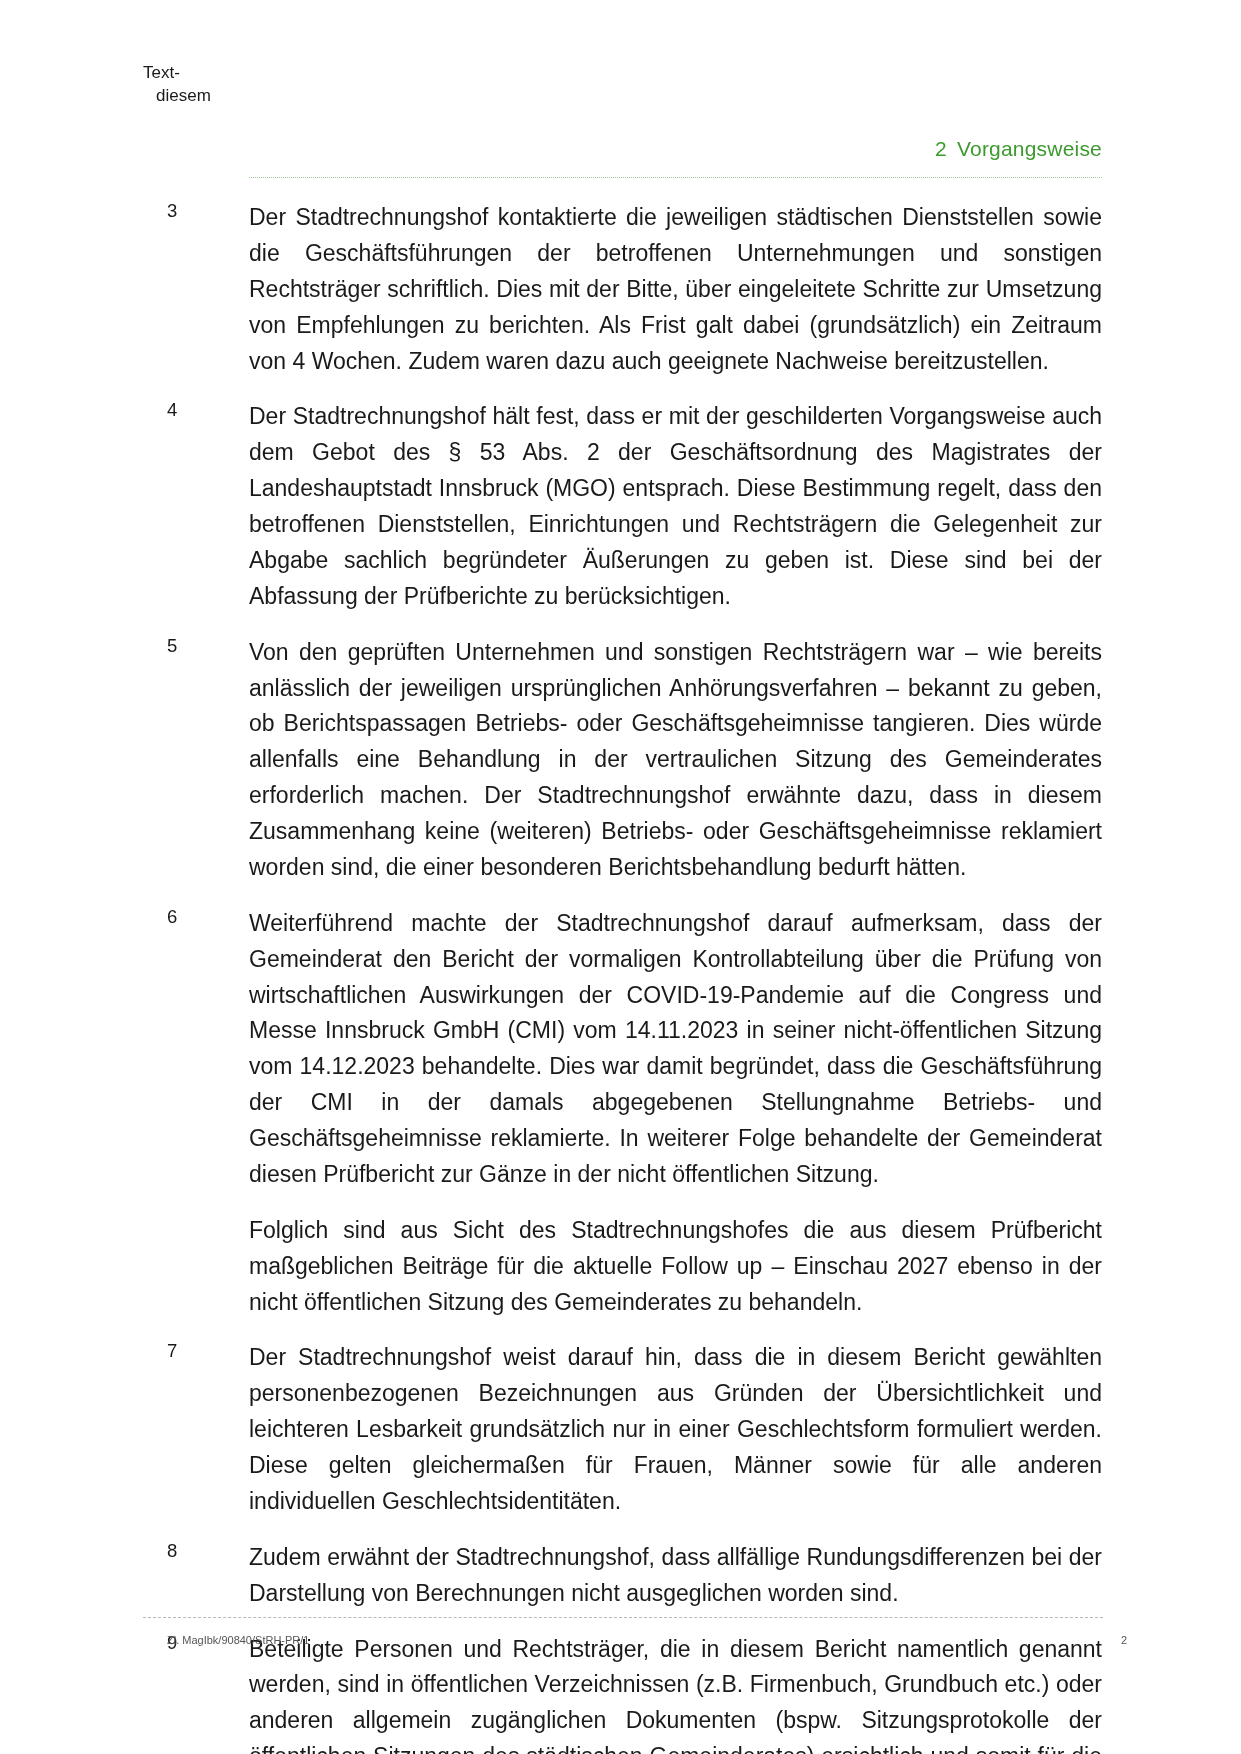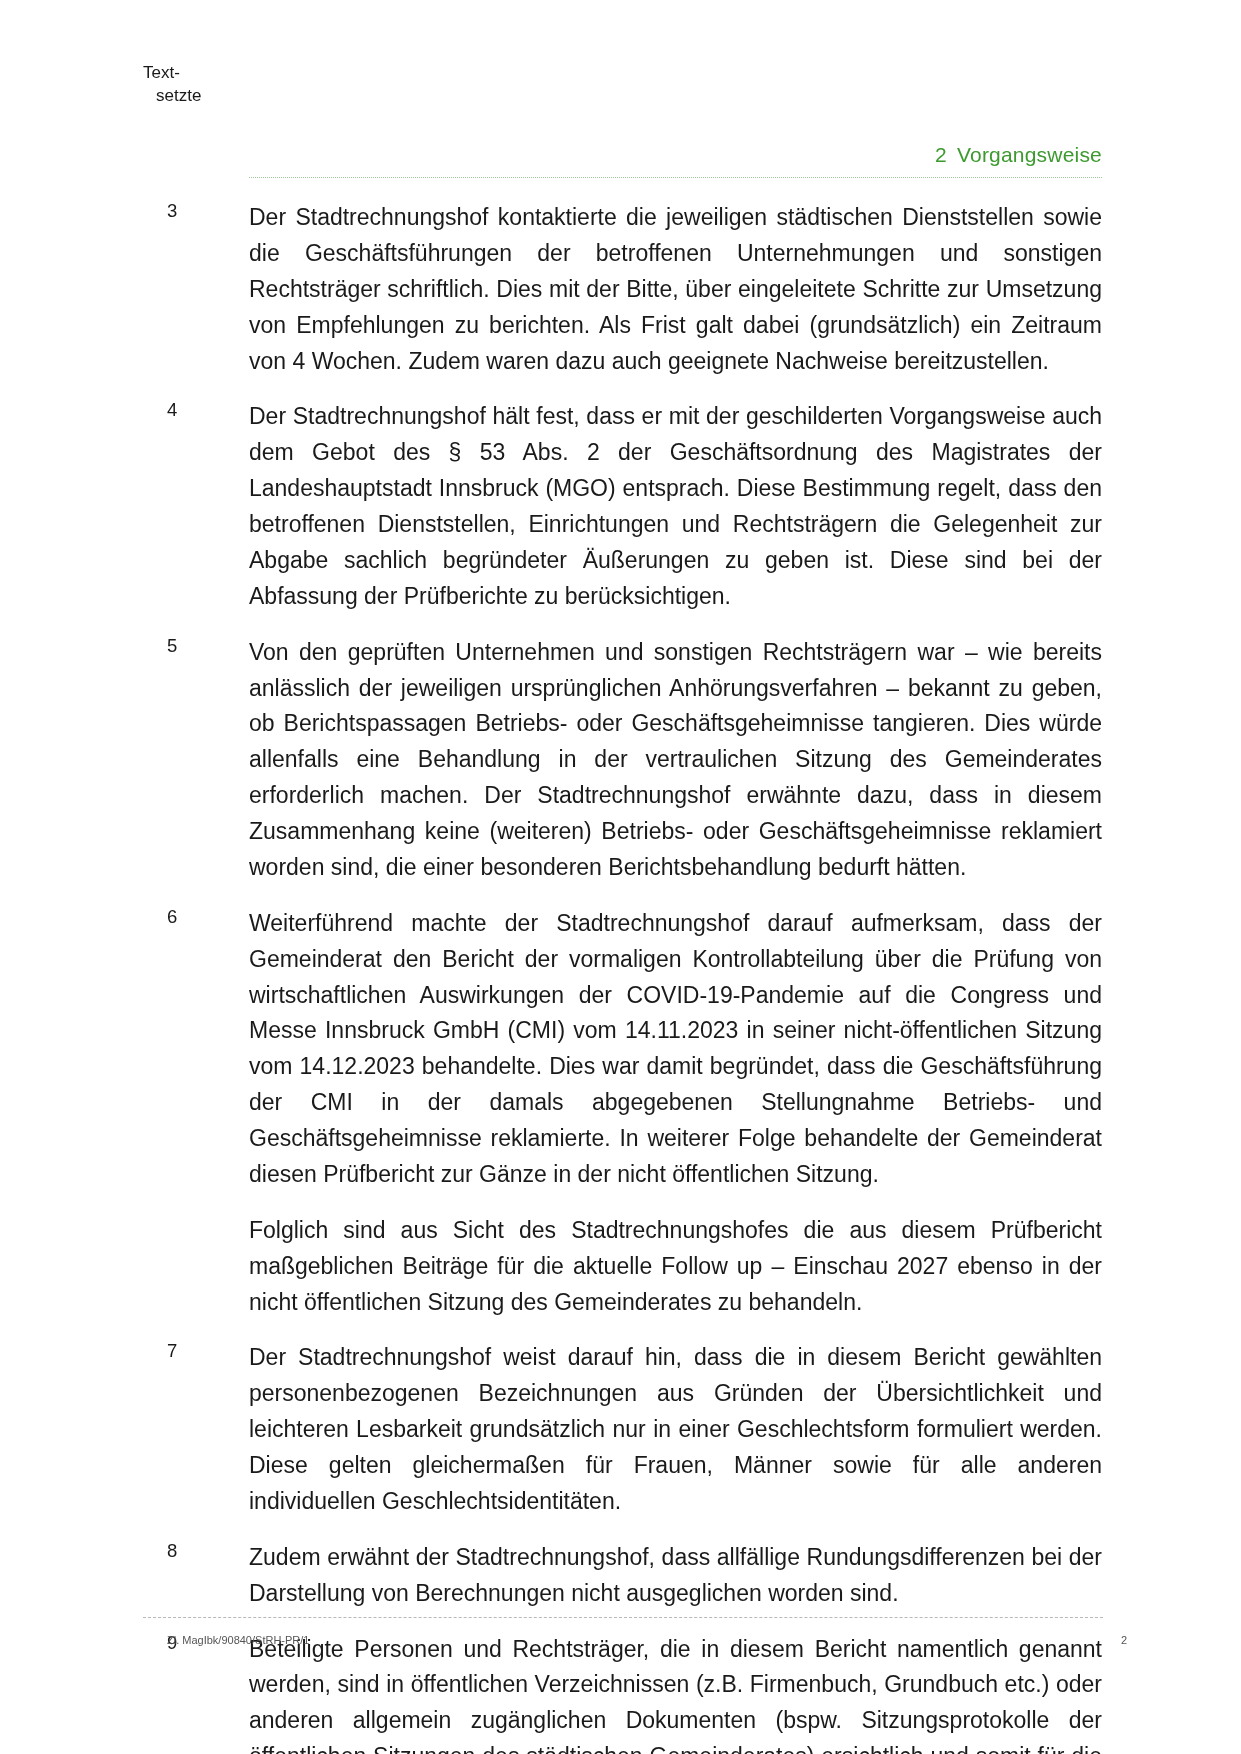--- a/index.html
+++ b/index.html
@@ -34,21 +34,21 @@
   }
   .margin-caption .l2 {
     display: block;
     padding-left: 13px;
   }
 
   
   .section-header {
     position: absolute;
     left: 249px;
-    top: 143px;
+    top: 137px;
     width: 853px;
     text-align: right;
     font-size: 21px;
     color: #3c9a2e;
     letter-spacing: 0.2px;
   }
   .section-header .num {
     margin-right: 10px;
   }
   .header-rule {
@@ -125,21 +125,21 @@
     text-align: right;
   }
 </style>
 </head>
 <body>
 
 <div class="page">
 
   <div class="margin-caption">
     <span>Text-</span>
-    <span class="l2">setzte</span>
+    <span class="l2">diesem</span>
   </div>
 
   <div class="section-header">
     <span class="num">2</span><span>Vorgangsweise</span>
   </div>
   <div class="header-rule"></div>
 
   <div class="body-area">
 
     <div class="para-block">

